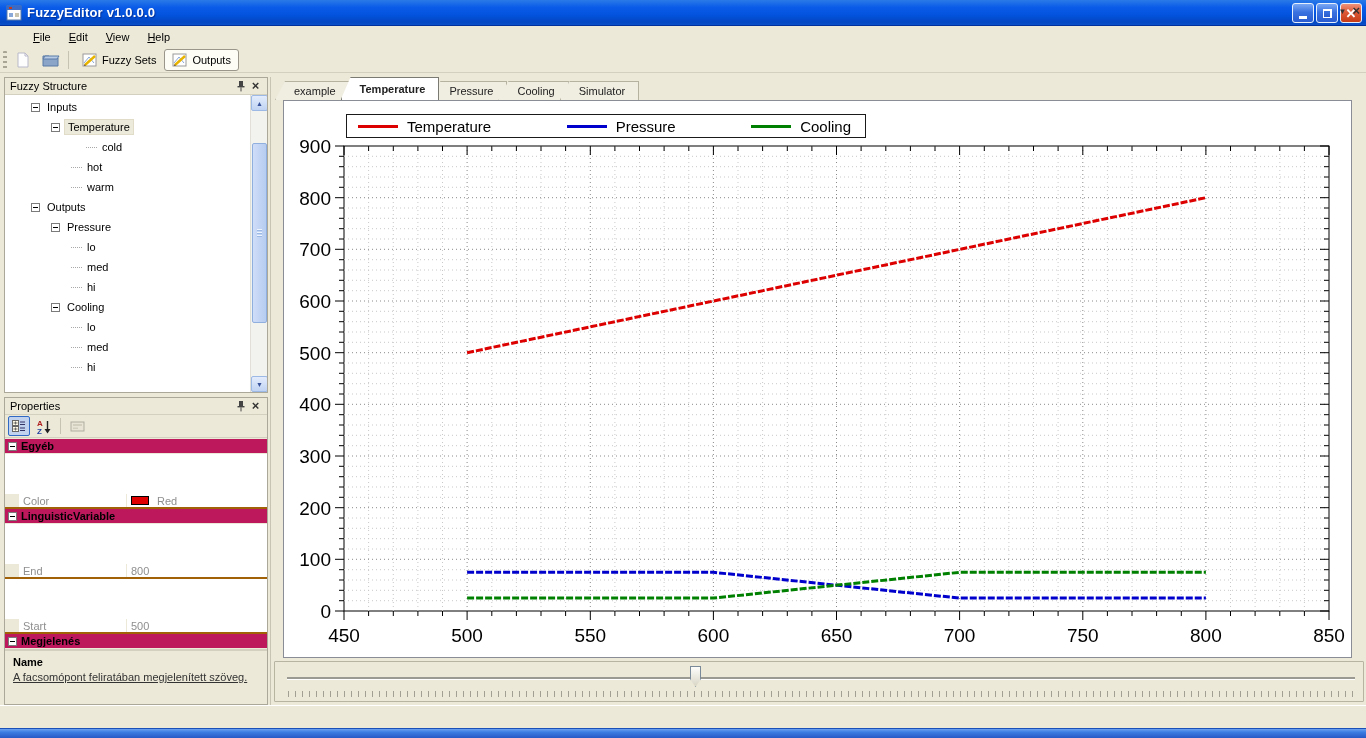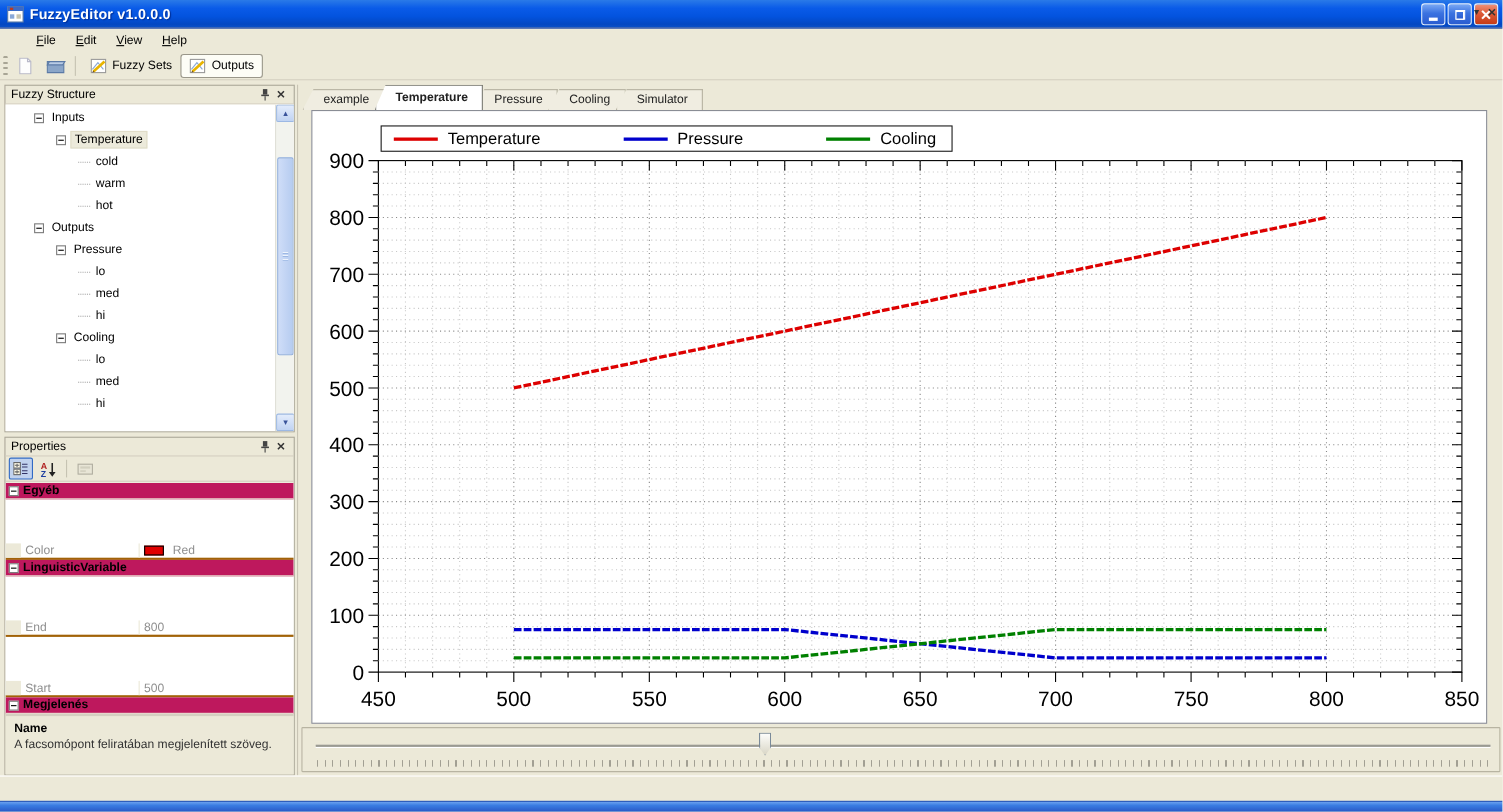--- a/index.html
+++ b/index.html
@@ -73,21 +73,21 @@
   .prow { height:15px; display:flex; align-items:center; font-size:11px; }
   .prow.category { background:#be185d; font-weight:bold; border-bottom:1px solid #ece9d8; }
   .prow.category .cat-expander { margin:0 4px 0 3px; }
   .prow.item { border-bottom:2px solid #a16207; color:#8f8f8f;margin-top:40px; }
   .prow .strip { width:14px; align-self:stretch; background:#ece9d8; flex:0 0 14px; }
   .prow .plabel { width:108px; padding-left:4px; border-right:1px solid #ece9d8; align-self:stretch; display:flex; align-items:center; }
   .prow .pvalue { flex:1; padding-left:4px; display:flex; align-items:center; gap:8px; }
   .swatch { width:18px; height:9px; border:1px solid #000; flex:0 0 18px; }
   .prop-help { position:absolute; left:0; bottom:0; right:0; height:55px; border-top:2px solid #d4d0c0; background:#ece9d8; padding:5px 8px; }
   .prop-help .help-title { font-weight:bold; margin-bottom:3px; }
-  .prop-help .help-text { color:#333; }
+  .prop-help .help-text { color:#333;text-decoration:underline; }
 
   
   .doc-divider { position:absolute; left:270px; top:77px; width:1px; height:628px; background:#c8c4b4; }
   .tabstrip { position:absolute; left:272px; top:77px; width:1094px; height:23px; display:flex; align-items:flex-end; padding-left:12px; }
   .tab { position:relative; height:19px; line-height:17px; padding:1px 13px 1px 18px; background:#f0ede1; border:1px solid #b5b2a0; border-bottom:none;
     clip-path:polygon(10px 0,100% 0,100% 100%,0 100%); margin-left:-9px; color:#222; }
   .tab.active { height:23px; line-height:21px; background:#fff; font-weight:bold; border-color:#7a7a72; z-index:3; }
   .tabstrip-buttons { position:absolute; right:6px; top:6px; display:flex; gap:6px; align-items:center; }
   .tab-drop { font-size:8px; color:#333; }
   .tab-x { font-size:13px; font-weight:bold; color:#333; line-height:10px; }
@@ -198,31 +198,31 @@
   <div class="tree-body">
     <div class="tree-rows" id="fuzzy-tree">
         <div class="tree-row" style="padding-left: 26px;">
           <span class="expander"></span>
           <span class="tlabel">Inputs</span>
         </div>
         <div class="tree-row selected" style="padding-left: 46px;">
           <span class="expander"></span>
           <span class="tlabel">Temperature</span>
         </div>
-        <div class="tree-row" style="padding-left: 66px;">
+        <div class="tree-row" style="padding-left: 66px; margin-left: 15px;">
           <span class="stub"></span>
           <span class="tlabel">cold</span>
         </div>
         <div class="tree-row" style="padding-left: 66px;">
           <span class="stub"></span>
+          <span class="tlabel">hot</span>
+        </div>
+        <div class="tree-row" style="padding-left: 66px;">
+          <span class="stub"></span>
           <span class="tlabel">warm</span>
-        </div>
-        <div class="tree-row" style="padding-left: 66px;">
-          <span class="stub"></span>
-          <span class="tlabel">hot</span>
         </div>
         <div class="tree-row" style="padding-left: 26px;">
           <span class="expander"></span>
           <span class="tlabel">Outputs</span>
         </div>
         <div class="tree-row" style="padding-left: 46px;">
           <span class="expander"></span>
           <span class="tlabel">Pressure</span>
         </div>
         <div class="tree-row" style="padding-left: 66px;">

